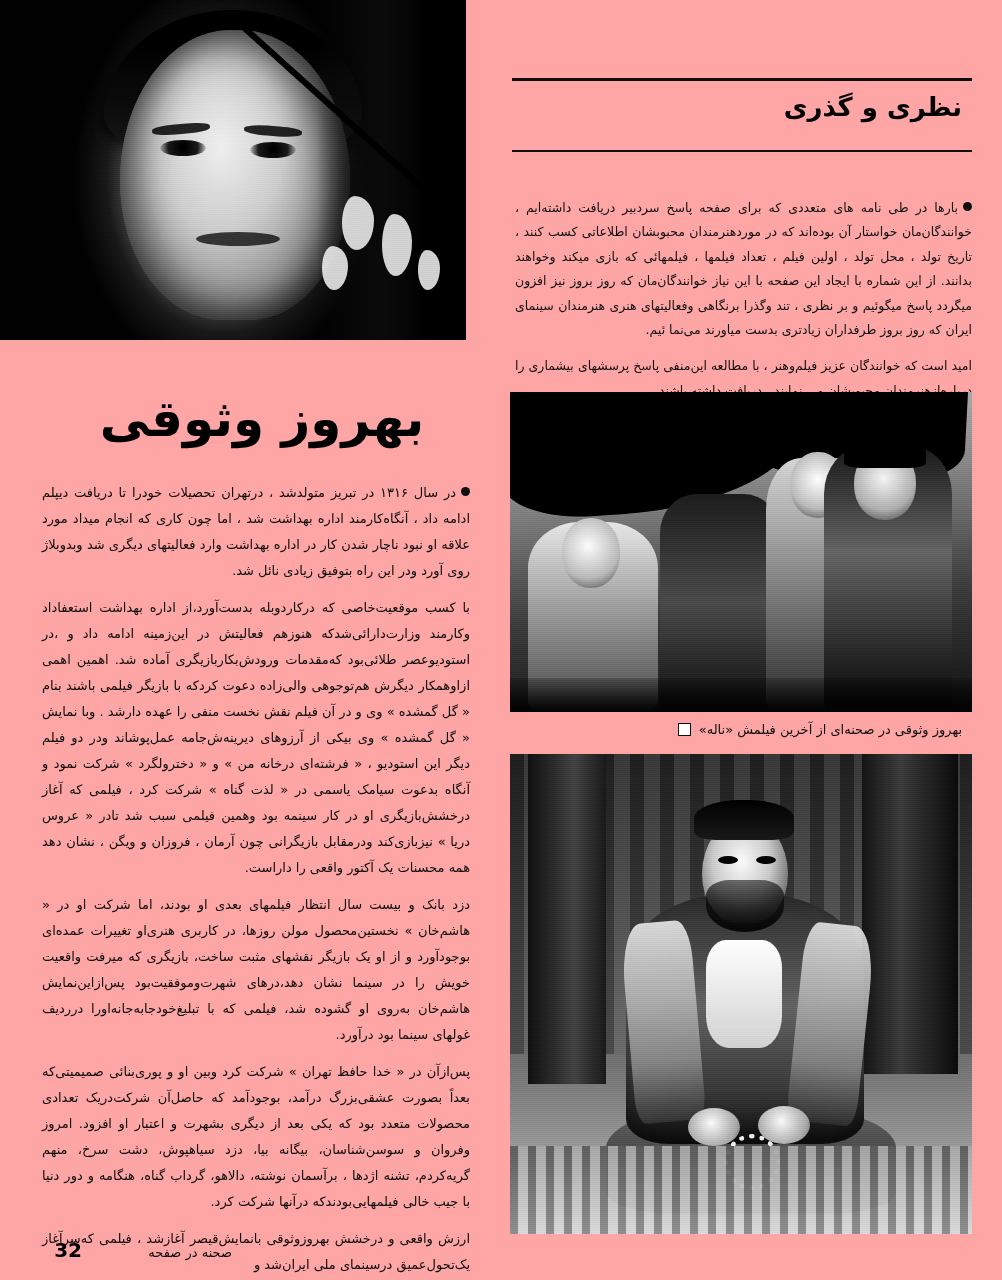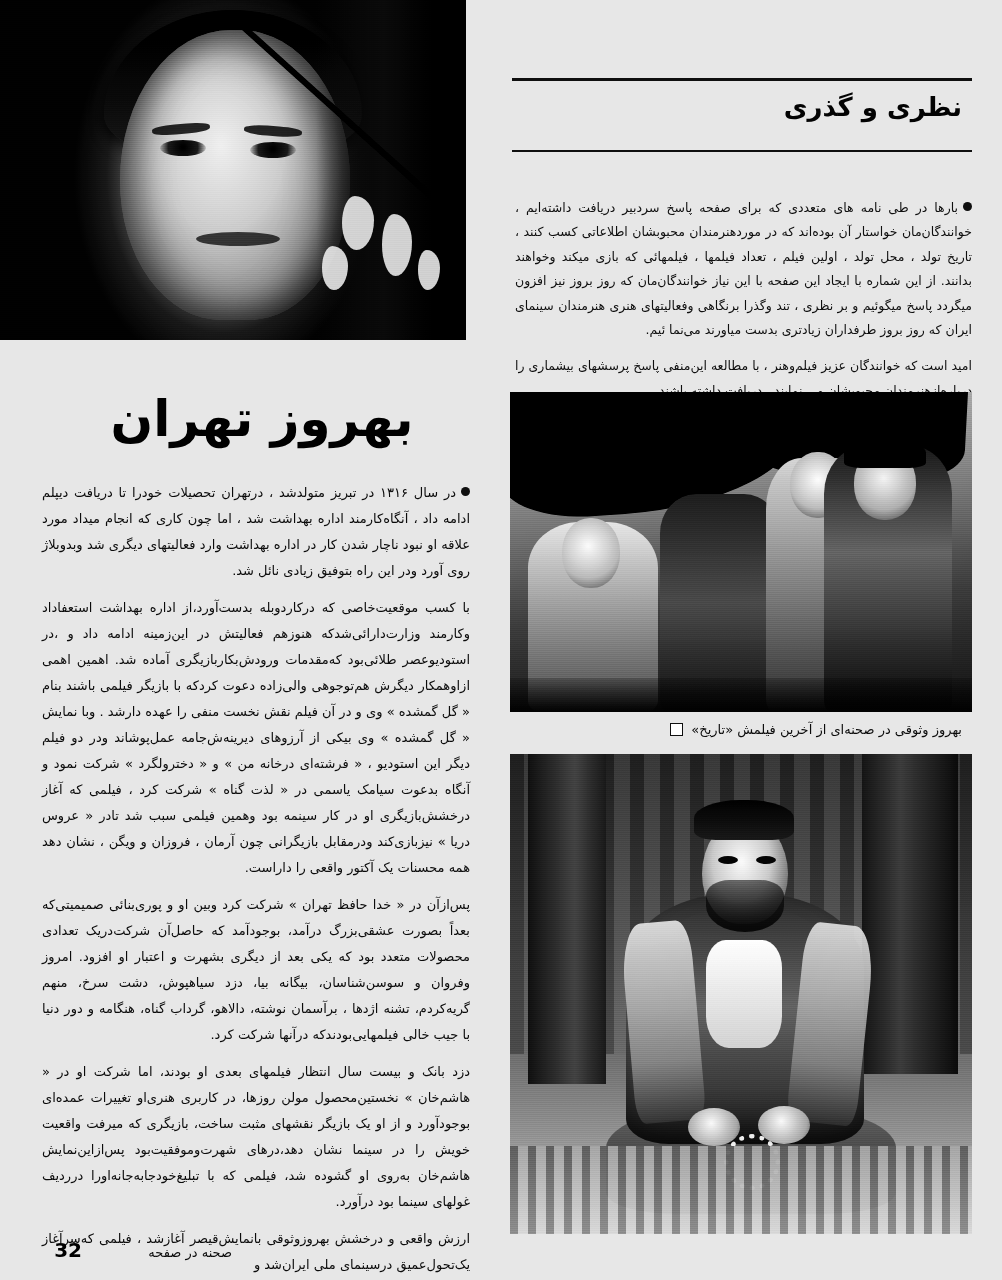--- a/index.html
+++ b/index.html
@@ -7,21 +7,21 @@
     padding: 0;
     background: #ffffff;
   }
   body {
     font-family: "DejaVu Sans", "Liberation Sans", sans-serif;
   }
   .page {
     position: relative;
     width: 1002px;
     height: 1280px;
-    background: #e5e5e5;
+    background: #fca5a5;
     overflow: hidden;
     filter: contrast(1.02);
   }
 
   
   .photo {
     position: absolute;
     background: #3a3a3a;
     overflow: hidden;
     filter: grayscale(1) contrast(1.15);
@@ -451,27 +451,27 @@
 
   <div id="header-rule"></div>
   <div id="section-title">نظری و گذری</div>
   <div id="header-rule2"></div>
 
   <div id="intro">
     <p><span class="bullet-dot"></span><span>بارها در طی نامه های متعددی که برای صفحه پاسخ سردبیر دریافت داشته‌ایم ، خوانندگان‌مان خواستار آن بوده‌اند که در موردهنرمندان محبوبشان اطلاعاتی کسب کنند ، تاریخ تولد ، محل تولد ، اولین فیلم ، تعداد فیلمها ، فیلمهائی که بازی میکند وخواهند بدانند. از این شماره با ایجاد این صفحه با این نیاز خوانندگان‌مان که روز بروز نیز افزون میگردد پاسخ میگوئیم و بر نظری ، تند وگذرا برنگاهی وفعالیتهای هنری هنرمندان سینمای ایران که روز بروز طرفداران زیادتری بدست میاورند می‌نما ئیم.</span></p>
     <p>امید است که خوانندگان عزیز فیلم‌وهنر ، با مطالعه این‌منفی پاسخ پرسشهای بیشماری را درباره‌ازهنرمندان محبوبشان می نمایند ، دریافت داشته باشند.</p>
   </div>
 
-  <div id="headline">بهروز تهران</div>
+  <div id="headline">بهروز وثوقی</div>
 
   <div id="body-col">
     <p><span class="bullet-dot"></span><span>در سال ۱۳۱۶ در تبریز متولدشد ، درتهران تحصیلات خودرا تا دریافت دیپلم ادامه داد ، آنگاه‌کارمند اداره بهداشت شد ، اما چون کاری که انجام میداد مورد علاقه او نبود ناچار شدن کار در اداره بهداشت وارد فعالیتهای دیگری شد وبدو‌بلاژ روی آورد ودر این راه بتوفیق زیادی نائل شد.</span></p>
     <p>با کسب موقعیت‌خاصی که درکاردوبله بدست‌آورد،از اداره بهداشت استعفاداد وکارمند وزارت‌دارائی‌شدکه هنوزهم  فعالیتش در این‌زمینه ادامه داد و ،در استودیوعصر طلائی‌بود که‌مقدمات ورودش‌بکاربازیگری آماده شد. اهمین اهمی ازاو‌همکار دیگرش‌ هم‌توجوهی والی‌زاده دعوت کردکه ‌با بازیگر فیلمی باشند بنام « گل گمشده » وی و در آن فیلم نقش نخست منفی را عهده دارشد . وبا نمایش « گل گمشده » وی ‌بیکی از آرزوهای دیرینه‌‌ش‌جامه عمل‌پوشاند ودر دو فیلم دیگر این استودیو ، « فرشته‌ای درخانه من » و « دخترولگرد » شرکت نمود و آنگاه بدعوت سیامک یاسمی در « لذت گناه » شرکت کرد ، فیلمی که آغاز درخشش‌بازیگری او در کار سینمه بود وهمین فیلمی سبب شد تادر « عروس دریا » نیزبازی‌کند ودرمقابل بازیگرانی چون آرمان ، فروزان و ویگن ، نشان دهد همه محسنات یک آکتور واقعی را داراست.</p>
+    <p>دزد بانک و بیست سال انتظار فیلمهای بعدی او بودند، اما شرکت او در « هاشم‌خان » نخستین‌محصول مولن روزها، در کار‌بری هنری‌او تغییرات عمده‌ای بوجودآورد و از او یک بازیگر نقشهای مثبت ساخت، بازیگری که میرفت واقعیت خویش را در سینما نشان دهد،در‌های شهرت‌وموفقیت‌بود پس‌ازاین‌نمایش هاشم‌خان به‌روی او گشوده شد، فیلمی که با تبلیغ‌خودجا‌به‌جانه‌اورا درردیف غولهای سینما بود درآورد.</p>
     <p>پس‌ازآن در « خدا حافظ تهران » شرکت کرد وبین او و پوری‌بنائی صمیمیتی‌که بعداً بصورت عشقی‌بزرگ درآمد، بوجودآمد که حاصل‌آن شرکت‌دریک تعدادی محصولات متعدد بود که یکی بعد از دیگری بشهرت و اعتبار او افزود. امروز وفروان و سوسن‌شناسان، بیگانه بیا، دزد سیاهپوش، دشت سرخ، منهم گریه‌کردم، تشنه اژدها ، برآسمان نوشته، دالاهو، گرداب گناه، هنگامه و دور دنیا با جیب خالی فیلمهایی‌بودندکه درآنها شرکت کرد.</p>
-    <p>دزد بانک و بیست سال انتظار فیلمهای بعدی او بودند، اما شرکت او در « هاشم‌خان » نخستین‌محصول مولن روزها، در کار‌بری هنری‌او تغییرات عمده‌ای بوجودآورد و از او یک بازیگر نقشهای مثبت ساخت، بازیگری که میرفت واقعیت خویش را در سینما نشان دهد،در‌های شهرت‌وموفقیت‌بود پس‌ازاین‌نمایش هاشم‌خان به‌روی او گشوده شد، فیلمی که با تبلیغ‌خودجا‌به‌جانه‌اورا درردیف غولهای سینما بود درآورد.</p>
     <p>ارزش واقعی و درخشش بهروز‌وثوقی با‌نمایش‌قیصر آغازشد ، فیلمی که‌سرآغاز یک‌تحول‌عمیق درسینمای ملی ایران‌شد و</p>
   </div>
 
   <div id="page-number">32</div>
   <div id="continuation">صحنه در صفحه</div>
 
   <div class="photo" id="photo-film">
     <div class="canopy"></div>
     <div class="canopy2"></div>
     <div class="figA">
@@ -483,21 +483,21 @@
       </div>
     <div class="figD">
       <div class="head"></div>
       <div class="cap"></div>
     </div>
     <div class="ground"></div>
     <div class="grain"></div>
   </div>
 
   <div class="caption" id="caption-film">
-    <span class="txt">بهروز وثوقی در صحنه‌ای از آخرین فیلمش «تاریخ»</span>
+    <span class="txt">بهروز وثوقی در صحنه‌ای از آخرین فیلمش «ناله»</span>
     <span class="sq"></span>
   </div>
 
   <div class="photo" id="photo-dash">
     <div class="bg-wall"></div>
     <div class="pillar"></div>
     <div class="pillar2"></div>
     <div class="legs"></div>
     <div class="body"></div>
     <div class="coat-l"></div>

